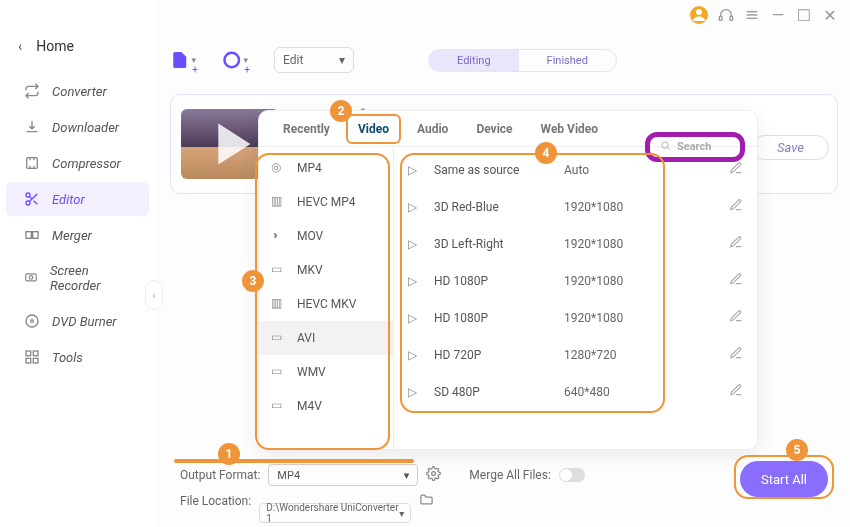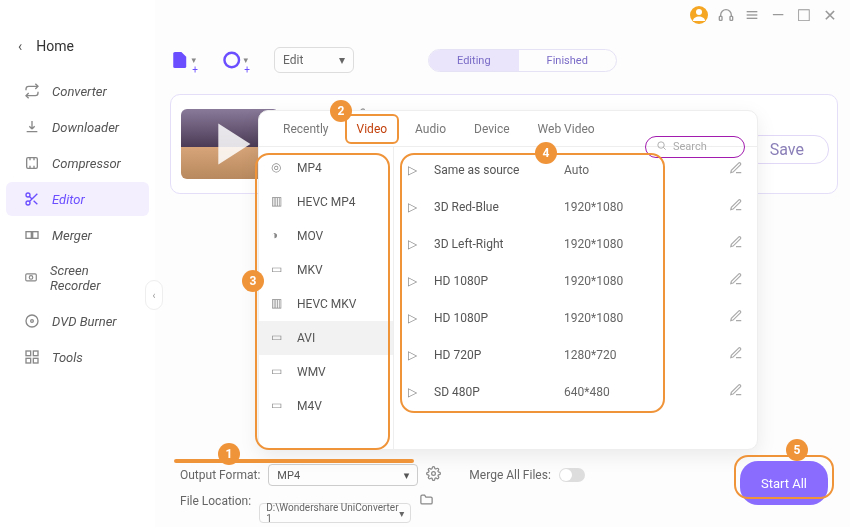--- a/index.html
+++ b/index.html
@@ -30,27 +30,27 @@
 .seg > div { padding: 4px 28px; font-size: 11px; color: #7a6bc7; }
 .seg > div.on { background: #eae5fb; }
 
 .card { margin-top: 14px; border: 1px solid #e5def9; border-radius: 10px; padding: 10px; background: #fff; position: relative; height: 100px; display: flex; align-items: center; }
 .thumb { width: 98px; height: 70px; border-radius: 6px; background: linear-gradient(180deg,#8a7a9a 0%,#4a3a55 55%,#d6a478 55%,#b8895e 100%); position: relative; }
 .thumb .pb { position: absolute; inset: 0; display: flex; align-items: center; justify-content: center; color: rgba(255,255,255,0.85); }
 .tool-row { display: flex; gap: 18px; margin-left: 16px; color: #888; }
 .tool-row .t { width: 18px; height: 18px; }
 .card .edit-ico, .card .save-pill { position: absolute; }
 .card .edit-ico { left: 180px; top: 12px; color: #999; }
-.card .save-pill { right: 8px; top: 40px; border: 1px solid #e1d8f7; border-radius: 14px; padding: 4px 24px; font-size: 16px; color: #8b7fb8; }
+.card .save-pill { right: 8px; top: 40px; border: 1px solid #e1d8f7; border-radius: 14px; padding: 4px 24px; font-size: 13px; color: #8b7fb8; font-style: italic; }
 
 .format-panel { position: absolute; left: 88px; top: 70px; width: 500px; height: 340px; background: #fff; border: 1px solid #eee; border-radius: 10px; box-shadow: 0 6px 20px rgba(0,0,0,0.08); }
-.fp-tabs { display: flex; align-items: center; height: 36px; border-bottom: 1px solid #eee; padding: 0 12px; gap: 4px; }
+.fp-tabs { display: flex; align-items: center; height: 36px; border-bottom: 1px solid #eee; padding: 0 12px; gap: 4px; font-weight: bold; }
 .fp-tab { padding: 6px 10px; font-size: 12px; color: #777; border: 2px solid transparent; border-radius: 6px; }
-.fp-tab.active { color: #c2410c; border-color: #f0943a; background: #fff; }
-.fp-search { margin-left: auto; display: flex; align-items: center; gap: 6px; border: 1px solid #a21caf; border-radius: 12px; padding: 3px 10px; font-size: 11px; color: #aaa; width: 100px; margin-top: 36px; }
+.fp-tab.active { color: #0c4a6e; border-color: #f0943a; background: #fff; }
+.fp-search { margin-left: auto; display: flex; align-items: center; gap: 6px; border: 5px solid #a21caf; border-radius: 12px; padding: 3px 10px; font-size: 11px; color: #aaa; width: 100px; margin-top: 36px; }
 .fp-body { display: flex; height: calc(100% - 36px); }
 .fp-left { width: 135px; border-right: 1px solid #eee; overflow-y: auto; padding: 4px 0; }
 .fp-left .fi { display: flex; align-items: center; gap: 10px; padding: 9px 12px; font-size: 12px; color: #555; }
 .fp-left .fi.sel { background: #f2f2f2; }
 .fp-left .fi .fic { width: 16px; height: 16px; color: #888; }
 .fp-right { flex: 1; overflow-y: auto; padding: 4px 0; }
 .fp-right .ri { display: flex; align-items: center; padding: 10px 14px; font-size: 12px; color: #555; }
 .fp-right .ri .ric { width: 16px; margin-right: 10px; color: #888; }
 .fp-right .ri .rn { width: 130px; }
 .fp-right .ri .rr { width: 100px; color: #666; }
@@ -63,21 +63,21 @@
 .bottom { position: absolute; left: 0; right: 0; bottom: 0; height: 56px; }
 .row1, .row2 { display: flex; align-items: center; font-size: 12px; color: #555; }
 .row1 { height: 28px; }
 .row2 { height: 24px; }
 .lbl { color: #666; }
 .of-dd { width: 150px; height: 22px; border: 1px solid #ccc; border-radius: 4px; margin-left: 8px; display: flex; align-items: center; justify-content: space-between; padding: 0 8px; font-size: 11px; }
 .gear { margin-left: 8px; color: #888; }
 .merge { margin-left: 28px; }
 .toggle { width: 26px; height: 14px; border-radius: 8px; background: #ddd; margin-left: 8px; position: relative; }
 .toggle::after { content: ""; position: absolute; left: 1px; top: 1px; width: 12px; height: 12px; background: #fff; border-radius: 50%; }
-.start-btn { position: absolute; right: 10px; top: 0; width: 88px; height: 44px; border-radius: 18px; background: #8a6dff; color: #fff; font-size: 13px; display: flex; align-items: center; justify-content: center; }
+.start-btn { position: absolute; right: 10px; top: 0; width: 88px; height: 36px; border-radius: 18px; background: #8a6dff; color: #fff; font-size: 13px; display: flex; align-items: center; justify-content: center; }
 .floc-dd { width: 152px; height: 20px; border: 1px solid #ddd; border-radius: 4px; margin-left: 8px; display: flex; align-items: center; justify-content: space-between; padding: 0 6px; font-size: 10px; color: #666; margin-top: 24px; }
 .folder-ico { margin-left: 8px; color: #888; }
 
 .annot-of { position: absolute; border: 2px solid #f0943a; border-radius: 14px; }
 
 svg { width: 100%; height: 100%; }
 </style>
 </head>
 <body>
 

